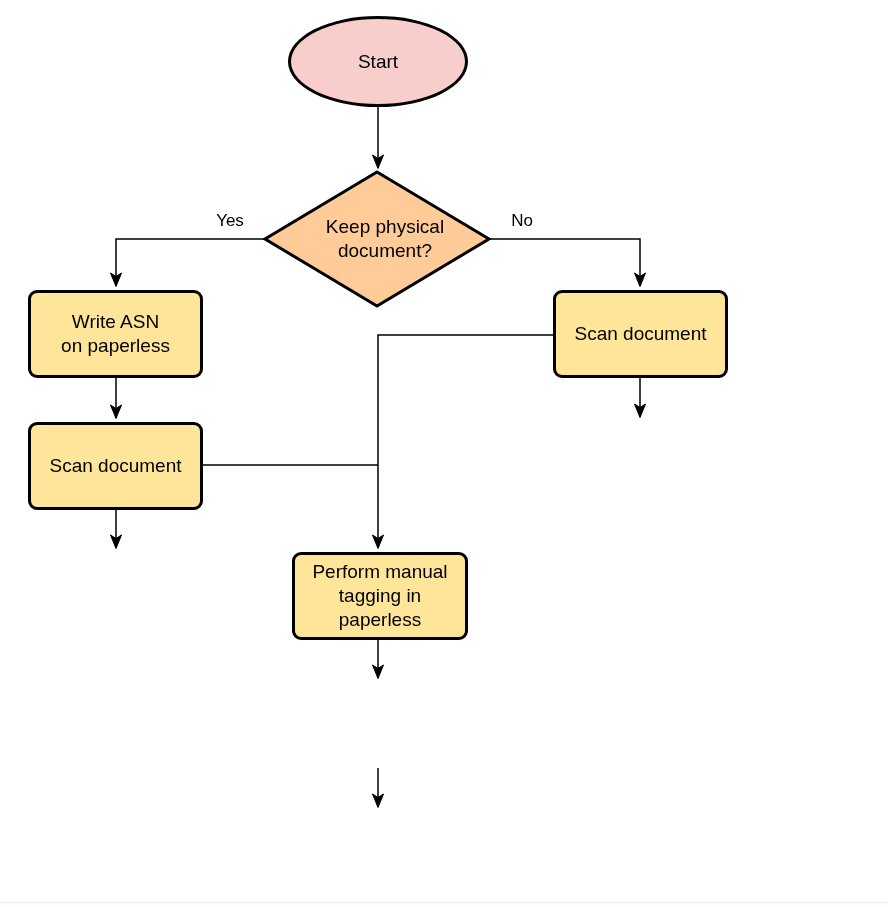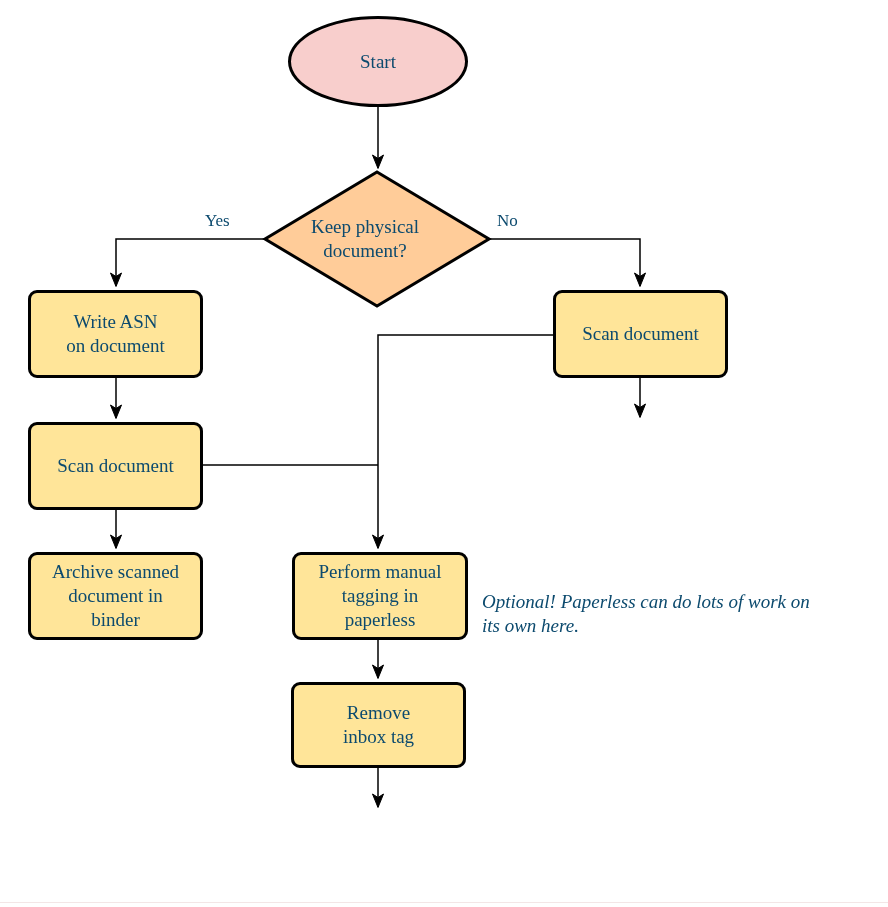--- a/index.html
+++ b/index.html
@@ -1,22 +1,22 @@
 <!DOCTYPE html>
 <html><head>
 <meta charset="utf-8">
 <style>
   html, body { margin: 0; padding: 0; background: #ffffff; }
   .canvas {
     position: relative;
     width: 888px;
     height: 907px;
     background: #ffffff;
-    font-family: Liberation Serif, serif;
-    color: #0c4a6e;
+    font-family: Liberation Sans, sans-serif;
+    color: #000000;
     overflow: hidden;
   }
   svg.edges {
     position: absolute;
     left: 0; top: 0;
     width: 888px; height: 907px;
   }
   .node {
     position: absolute;
     box-sizing: border-box;
@@ -38,20 +38,21 @@
   }
   .node.decision-label {
     background: transparent;
     border: none;
     padding: 0;
   }
   .edge-label {
     position: absolute;
     font-size: 17px;
     line-height: 20px;
+    text-align: center;
     background: #ffffff;
     padding: 0 2px;
   }
   .annotation {
     position: absolute;
     font-size: 19px;
     line-height: 24px;
     font-style: italic;
     white-space: pre-line;
   }
@@ -87,58 +88,47 @@
     <path d="M553,335 L378,335 L378,548" fill="none" stroke="#000" stroke-width="1.5" marker-end="url(#arrow)"></path>
     <path d="M203,465 L378,465" fill="none" stroke="#000" stroke-width="1.5"></path>
     <path d="M378,640 L378,678" fill="none" stroke="#000" stroke-width="1.5" marker-end="url(#arrow)"></path>
     <path d="M378,768 L378,807" fill="none" stroke="#000" stroke-width="1.5" marker-end="url(#arrow)"></path>
   </svg>
 
   <div class="node terminal" style="left:288px; top:16px; width:180px; height:91px;">
     <span>Start</span>
   </div>
 
-  <div class="node decision-label" style="left:280px; top:215px; width:170px; height:48px;">
+  <div class="node decision-label" style="left:300px; top:215px; width:170px; height:48px;">
     <span>Keep physical
 document?</span>
   </div>
 
   <div class="node" style="left:28px; top:290px; width:175px; height:88px;">
     <span>Write ASN
-on document</span>
+on paperless</span>
   </div>
 
   <div class="node" style="left:28px; top:422px; width:175px; height:88px;">
     <span>Scan document</span>
   </div>
 
-  <div class="node" style="left:28px; top:552px; width:175px; height:88px;">
-    <span>Archive scanned
-document in
-binder</span>
-  </div>
 
   <div class="node" style="left:553px; top:290px; width:175px; height:88px;">
     <span>Scan document</span>
   </div>
 
 
   <div class="node" style="left:292px; top:552px; width:176px; height:88px;">
     <span>Perform manual
 tagging in
 paperless</span>
   </div>
 
-  <div class="node" style="left:291px; top:682px; width:175px; height:86px;">
-    <span>Remove
-inbox tag</span>
-  </div>
 
 
   <div class="edge-label" style="left:203px; top:211px; width:50px;">Yes</div>
   <div class="edge-label" style="left:495px; top:211px; width:50px;">No</div>
 
-  <div class="annotation" style="left:482px; top:590px; width:404px;">Optional! Paperless can do lots of work on
-its own here.</div>
 
   <div class="page-edge"></div>
 
 </div>
 
 </body></html>

